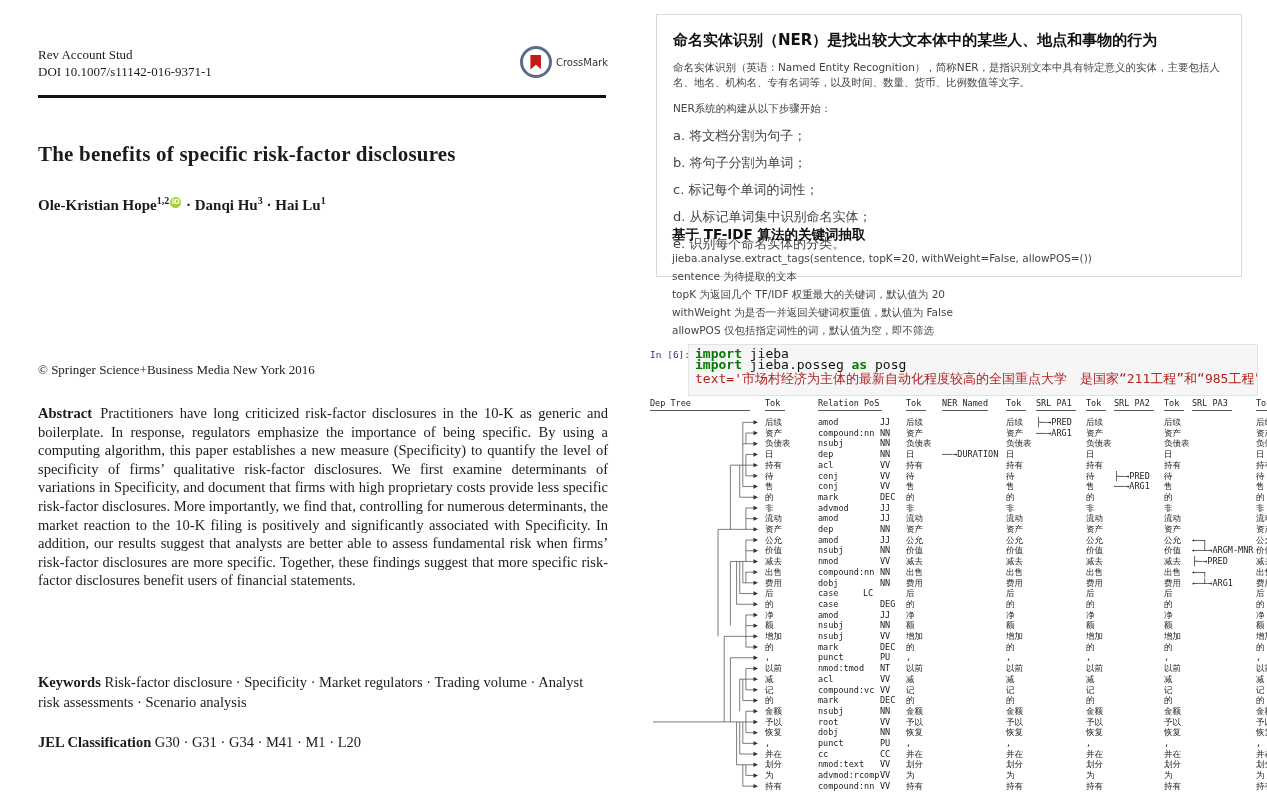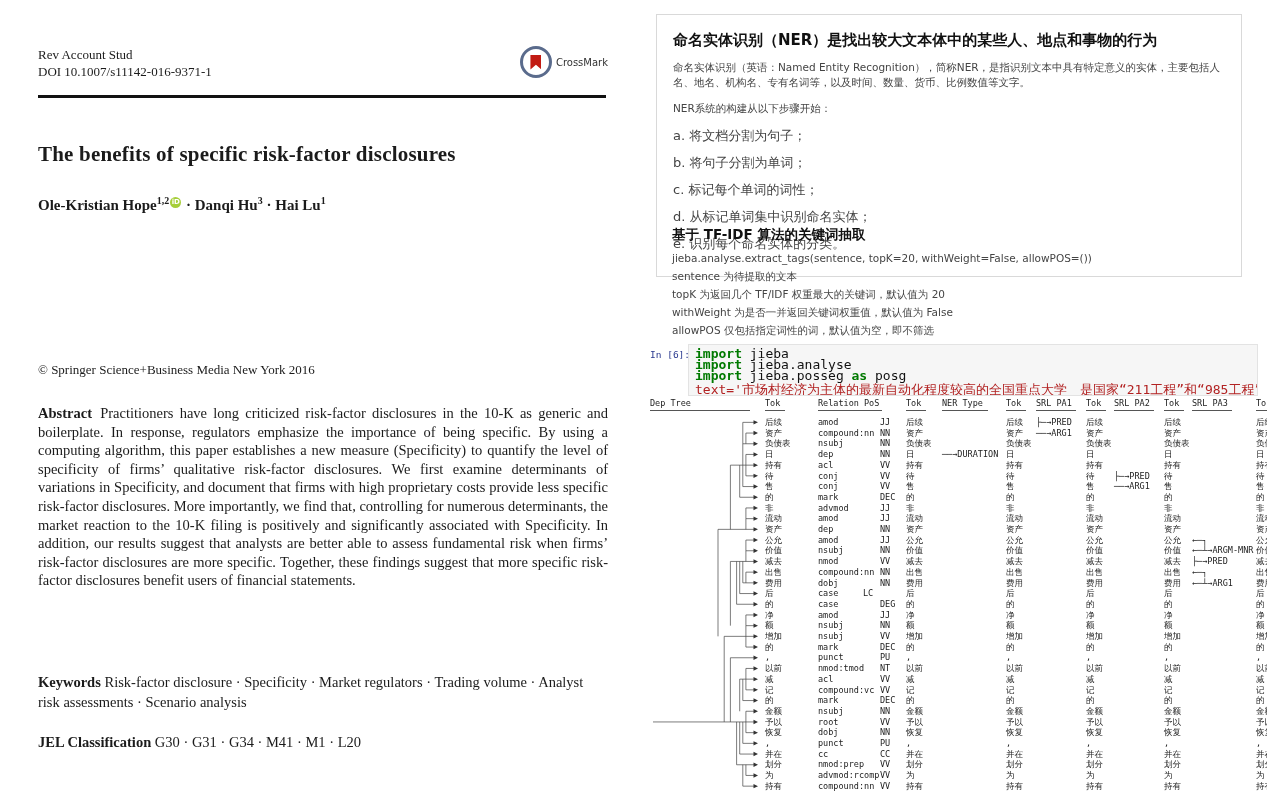--- a/index.html
+++ b/index.html
@@ -110,33 +110,32 @@
         <div style="top: 252px;">jieba.analyse.extract_tags(sentence, topK=20, withWeight=False, allowPOS=())</div>
         <div style="top: 270px;">sentence 为待提取的文本</div>
         <div style="top: 288px;">topK 为返回几个 TF/IDF 权重最大的关键词，默认值为 20</div>
         <div style="top: 306px;">withWeight 为是否一并返回关键词权重值，默认值为 False</div>
         <div style="top: 324px;">allowPOS 仅包括指定词性的词，默认值为空，即不筛选</div>
       </div>
 
     <span class="code-prompt">In [6]:</span>
     <div class="code-box" id="code-box">
         <div class="cl"><span class="kw">import</span> jieba</div>
-        <div class="cl"><span class="kw">import</span> jieba.analyse</div>
         <div class="cl"><span class="kw">import</span> jieba.posseg <span class="kw">as</span> posg</div>
         <div class="cl str">text='市场村经济为主体的最新自动化程度较高的全国重点大学　是国家“211工程”和“985工程”优势学科创新平台”重点建设高校　是国家“双一流”建设高校　最新自动'</div>
       </div>
 
     <div class="dep-table">
       <div class="dt-header" id="dt-header">
           <div class="hc" style="left: 0px;"><span style="min-width: 100px;">Dep Tree</span></div>
           <div class="hc" style="left: 115px;"><span style="min-width: 20px;">Tok</span></div>
           <div class="hc" style="left: 168px;"><span style="min-width: 52px;">Relation</span></div>
           <div class="hc" style="left: 214px;"><span style="min-width: 18px;">PoS</span></div>
           <div class="hc" style="left: 256px;"><span style="min-width: 20px;">Tok</span></div>
-          <div class="hc" style="left: 292px;"><span style="min-width: 46px;">NER Type</span></div>
+          <div class="hc" style="left: 292px;"><span style="min-width: 46px;">NER Named</span></div>
           <div class="hc" style="left: 356px;"><span style="min-width: 20px;">Tok</span></div>
           <div class="hc" style="left: 386px;"><span style="min-width: 40px;">SRL PA1</span></div>
           <div class="hc" style="left: 436px;"><span style="min-width: 20px;">Tok</span></div>
           <div class="hc" style="left: 464px;"><span style="min-width: 40px;">SRL PA2</span></div>
           <div class="hc" style="left: 514px;"><span style="min-width: 20px;">Tok</span></div>
           <div class="hc" style="left: 542px;"><span style="min-width: 40px;">SRL PA3</span></div>
           <div class="hc" style="left: 606px;"><span style="min-width: 20px;">Tok</span></div>
         </div>
       <svg class="tree-svg" id="tree-svg" width="112" height="376">
           <path d="M 92.8 26.75 L 92.8 5.35" stroke="#444" stroke-width="0.7" fill="none"></path>
@@ -575,21 +574,21 @@
             <span style="left: 168px;">cc</span>
             <span style="left: 230px;">CC</span>
           </div>
           <div class="dt-row" style="top: 342.4px;">
             <span style="left: 115px;">划分</span>
             <span style="left: 256px;">划分</span>
             <span style="left: 356px;">划分</span>
             <span style="left: 436px;">划分</span>
             <span style="left: 514px;">划分</span>
             <span style="left: 606px;">划分</span>
-            <span style="left: 168px;">nmod:prep</span>
+            <span style="left: 168px;">nmod:text</span>
             <span style="left: 230px;">VV</span>
           </div>
           <div class="dt-row" style="top: 353.1px;">
             <span style="left: 115px;">为</span>
             <span style="left: 256px;">为</span>
             <span style="left: 356px;">为</span>
             <span style="left: 436px;">为</span>
             <span style="left: 514px;">为</span>
             <span style="left: 606px;">为</span>
             <span style="left: 168px;">advmod:rcomp</span>

